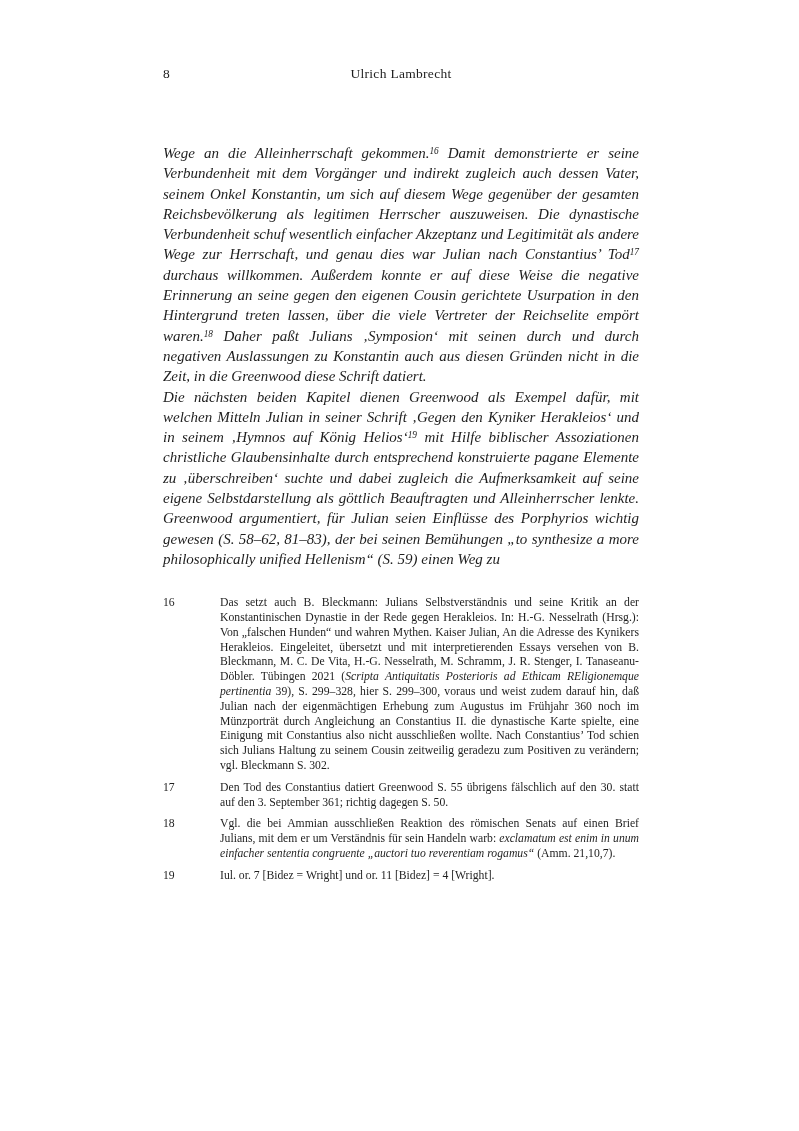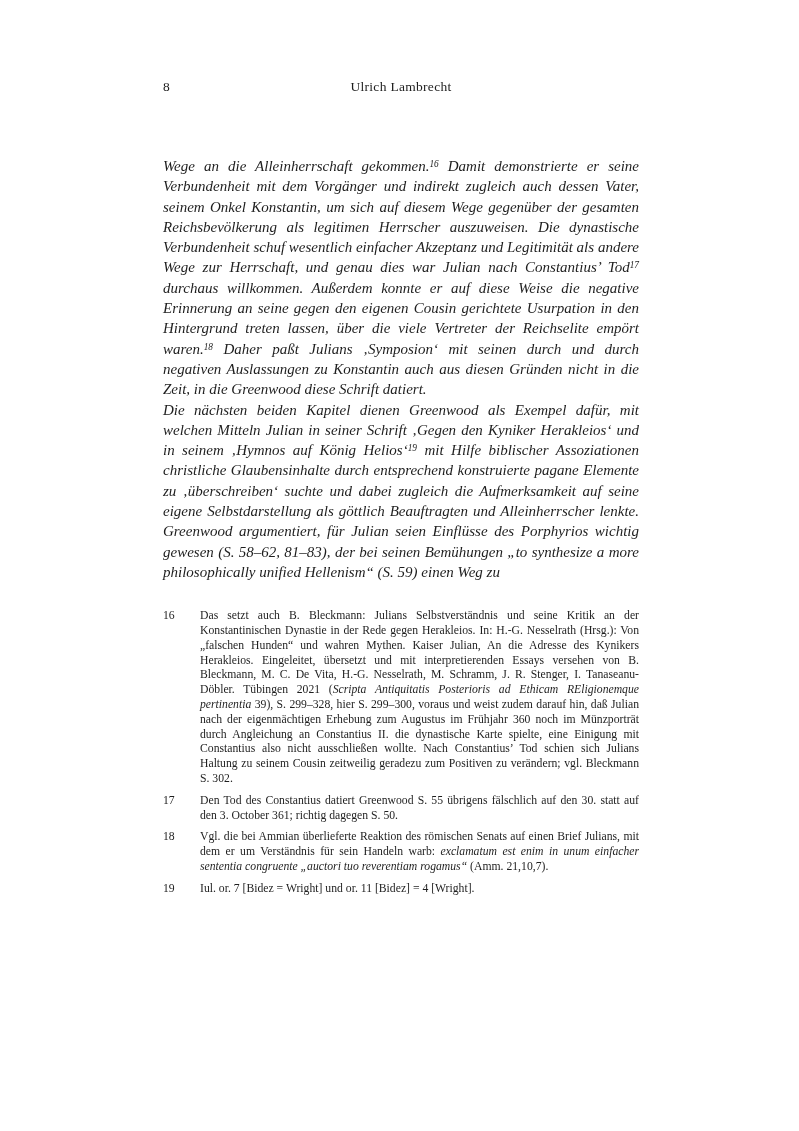--- a/index.html
+++ b/index.html
@@ -27,21 +27,20 @@
   .page-number {
     position: absolute;
     left: 0;
     top: 0;
   }
   .running-title {
     display: block;
     width: 100%;
     text-align: center;
     letter-spacing: 0.3px;
-    margin-top: 13px;
   }
   .body-text {
     font-size: 15px;
     line-height: 20.3px;
     text-align: justify;
     hyphens: auto;
     font-style: italic;
     -webkit-hyphens: auto;
   }
   .para { margin: 0; }
@@ -57,21 +56,21 @@
     margin-top: 27px;
     font-size: 11.7px;
     line-height: 14.8px;
     text-align: justify;
     hyphens: auto;
     -webkit-hyphens: auto;
   }
   .footnote { display: flex; }
   .footnote + .footnote { margin-top: 7px; }
   .fn-num { flex: none; width: 37px; }
-  .fn-text { flex: 1; }
+  .fn-text { flex: 1; margin-left: 20px; }
   .italic { font-style: italic; }
 </style>
 </head>
 <body>
 
 <div class="page">
   <div class="content">
 
     <div class="running-header">
       <span class="page-number">8</span>
@@ -86,26 +85,26 @@
 
     <div class="footnotes">
 
       <div class="footnote" lang="de">
         <span class="fn-num">16</span>
         <span class="fn-text"><span>Das setzt auch B. Bleckmann: Julians Selbstverständnis und seine Kritik an der Konstantinischen Dynastie in der Rede gegen Herakleios. In: H.-G. Nesselrath (Hrsg.): Von „falschen Hunden“ und wahren Mythen. Kaiser Julian, An die Adresse des Kynikers Herakleios. Eingeleitet, übersetzt und mit interpretierenden Essays versehen von B. Bleckmann, M. C. De Vita, H.-G. Nesselrath, M. Schramm, J. R. Stenger, I. Tanaseanu-Döbler. Tübingen 2021 (</span><span class="italic">Scripta Antiquitatis Posterioris ad Ethicam REligionemque pertinentia</span><span> 39), S. 299–328, hier S. 299–300, voraus und weist zudem darauf hin, daß Julian nach der eigenmächtigen Erhebung zum Augustus im Frühjahr 360 noch im Münzporträt durch Angleichung an Constantius II. die dynastische Karte spielte, eine Einigung mit Constantius also nicht ausschließen wollte. Nach Constantius’ Tod schien sich Julians Haltung zu seinem Cousin zeitweilig geradezu zum Positiven zu verändern; vgl. Bleckmann S. 302.</span></span>
       </div>
 
       <div class="footnote" lang="de">
         <span class="fn-num">17</span>
-        <span class="fn-text"><span>Den Tod des Constantius datiert Greenwood S. 55 übrigens fälschlich auf den 30. statt auf den 3. October 361; richtig dagegen S. 50.</span></span>
+        <span class="fn-text"><span>Den Tod des Constantius datiert Greenwood S. 55 übrigens fälschlich auf den 30. statt auf den 3. September 361; richtig dagegen S. 50.</span></span>
       </div>
 
       <div class="footnote" lang="de">
         <span class="fn-num">18</span>
-        <span class="fn-text"><span>Vgl. die bei Ammian überlieferte Reaktion des römischen Senats auf einen Brief Julians, mit dem er um Verständnis für sein Handeln warb: </span><span class="italic">exclamatum est enim in unum einfacher sententia congruente „auctori tuo reverentiam rogamus“</span><span> (Amm. 21,10,7).</span></span>
+        <span class="fn-text"><span>Vgl. die bei Ammian ausschließen Reaktion des römischen Senats auf einen Brief Julians, mit dem er um Verständnis für sein Handeln warb: </span><span class="italic">exclamatum est enim in unum einfacher sententia congruente „auctori tuo reverentiam rogamus“</span><span> (Amm. 21,10,7).</span></span>
       </div>
 
       <div class="footnote" lang="de">
         <span class="fn-num">19</span>
         <span class="fn-text"><span>Iul. or. 7 [Bidez = Wright] und or. 11 [Bidez] = 4 [Wright].</span></span>
       </div>
 
     </div>
 
   </div>

